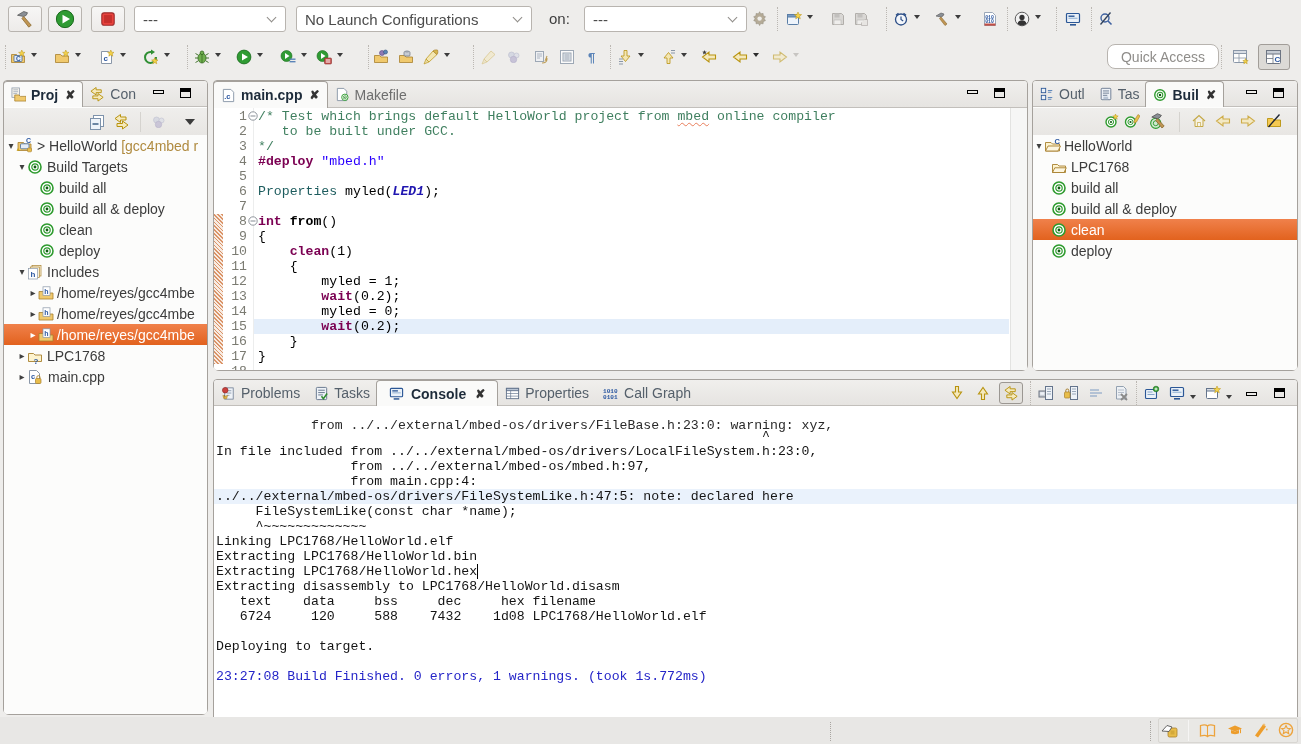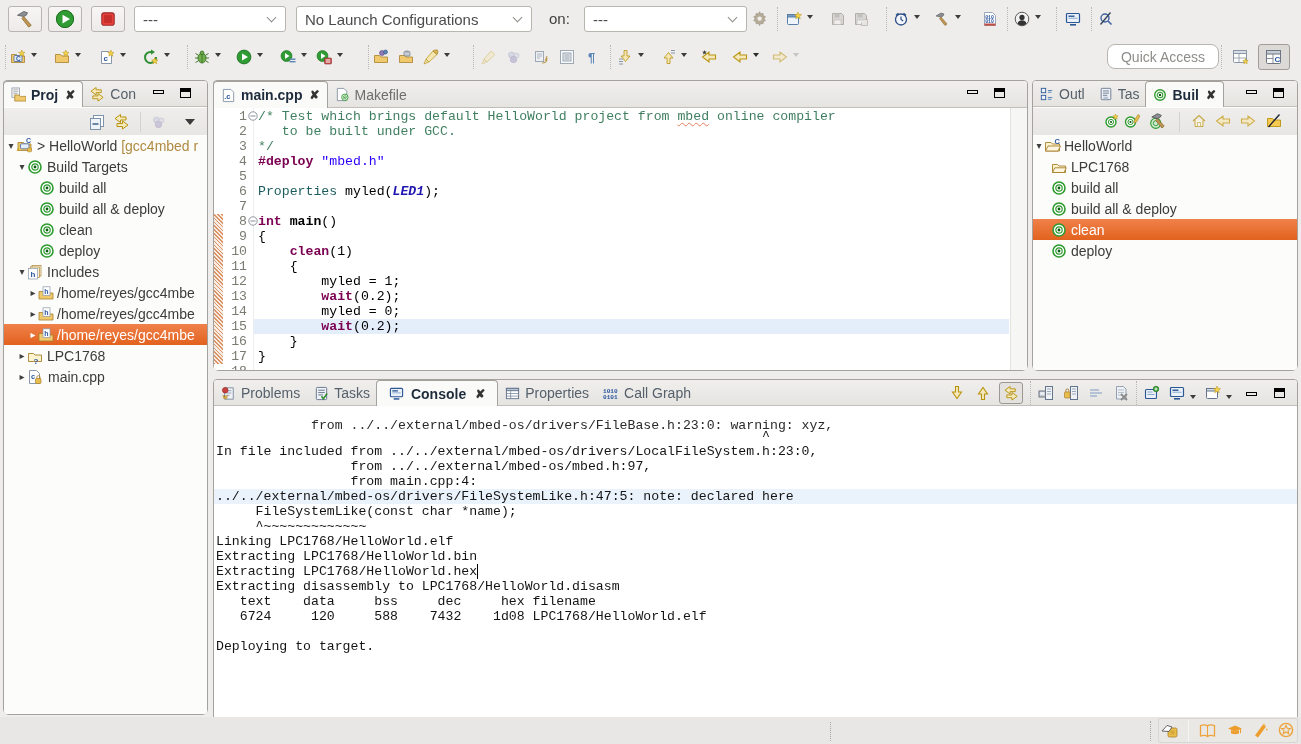--- a/index.html
+++ b/index.html
@@ -475,21 +475,21 @@
           <circle cx="5" cy="5" r="4.2" fill="#fff" stroke="#848b93" stroke-width=".9"></circle>
           <path d="M2.5 5 h5" stroke="#848b93" stroke-width="1"></path>
         </svg>
       <div id="codepre"><span class="cm">/* Test which brings default HelloWorld project from <span class="spell">mbed</span> online compiler</span>
 <span class="cm">   to be built under GCC.</span>
 <span class="cm">*/</span>
 <span class="kw">#deploy</span> <span class="str">"mbed.h"</span>
 
 <span style="color:#1d5c5e">Properties</span> myled(<span class="mac">LED1</span>);
 
-<span class="kw">int</span> <b>main</b>()
+<span class="kw">int</span> <b>from</b>()
 {
     <span class="kw">clean</span>(1)
     {
         myled = 1;
         <span class="kw">wait</span>(0.2);
         myled = 0;
         <span class="kw">wait</span>(0.2);
     }
 }</div>
       <div style="position:absolute;right:0;top:0;bottom:0;width:17px;background:#f6f6f5;border-left:1px solid #e3e3e1;"></div>
@@ -719,21 +719,21 @@
      ^~~~~~~~~~~~~~
 Linking LPC1768/HelloWorld.elf
 Extracting LPC1768/HelloWorld.bin
 Extracting LPC1768/HelloWorld.hex<span style="border-right:1.5px solid #000">​</span>
 Extracting disassembly to LPC1768/HelloWorld.disasm
    text    data     bss     dec     hex filename
    6724     120     588    7432    1d08 LPC1768/HelloWorld.elf
 
 Deploying to target.
 
-</div>
+<span class="blue">23:27:08 Build Finished. 0 errors, 1 warnings. (took 1s.772ms)</span></div>
     </div>
   </div>
   <div id="status">
     <div style="position:absolute;left:830px;top:5px;height:19px;border-left:1px dotted #a8a5a1;"></div>
     <div style="position:absolute;left:1150px;top:4px;height:20px;border-left:1px dotted #a8a5a1;"></div>
     <div style="position:absolute;left:1158px;top:1px;width:140px;height:25px;background:#e9e8e5;border:1px solid #d8d6d2;border-radius:2px;"></div>
     <svg style="position:absolute;left:1161px;top:5px;width:17px;height:17px;" viewBox="0 0 17 17">
         <rect x="7" y="6" width="9" height="9" rx="1.5" fill="#e8bd4a" stroke="#a8802e" stroke-width=".8"></rect>
         <rect x="9.5" y="8.5" width="4" height="4" fill="#d4a93a"></rect>
         <path d="M1 9 L6 3.5 L11 5 L8 9.5 Z" fill="#fff" stroke="#555" stroke-width=".9"></path>

